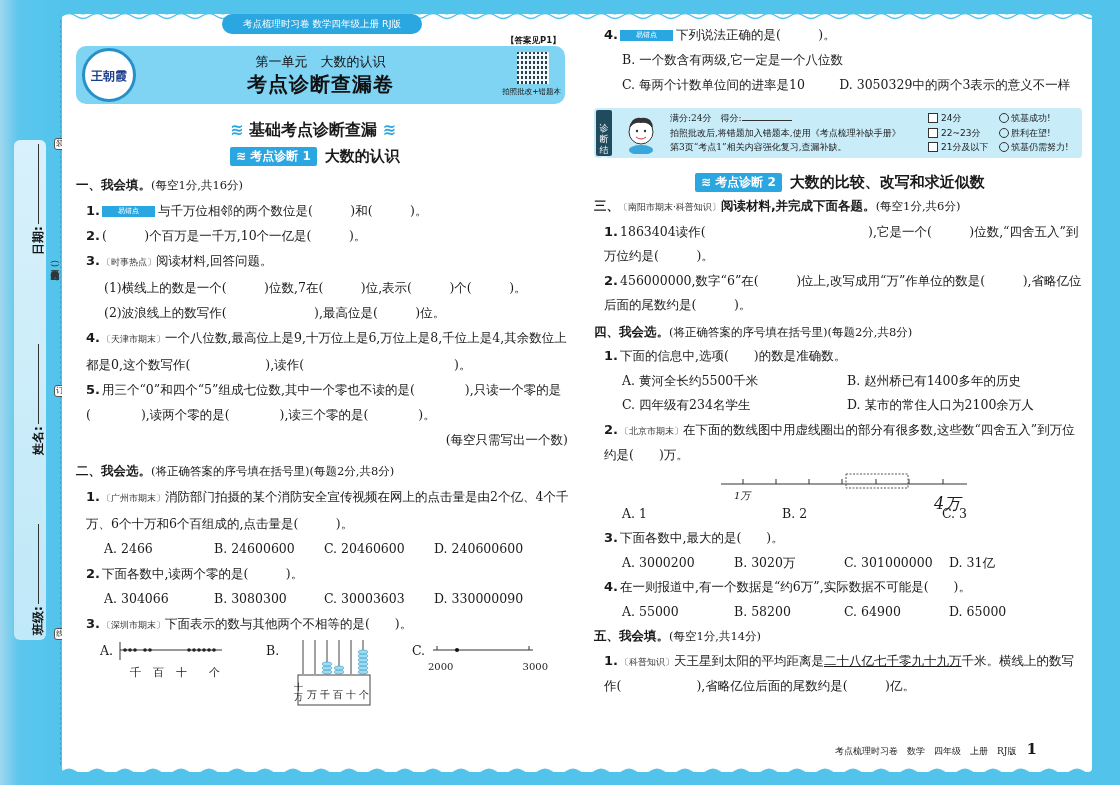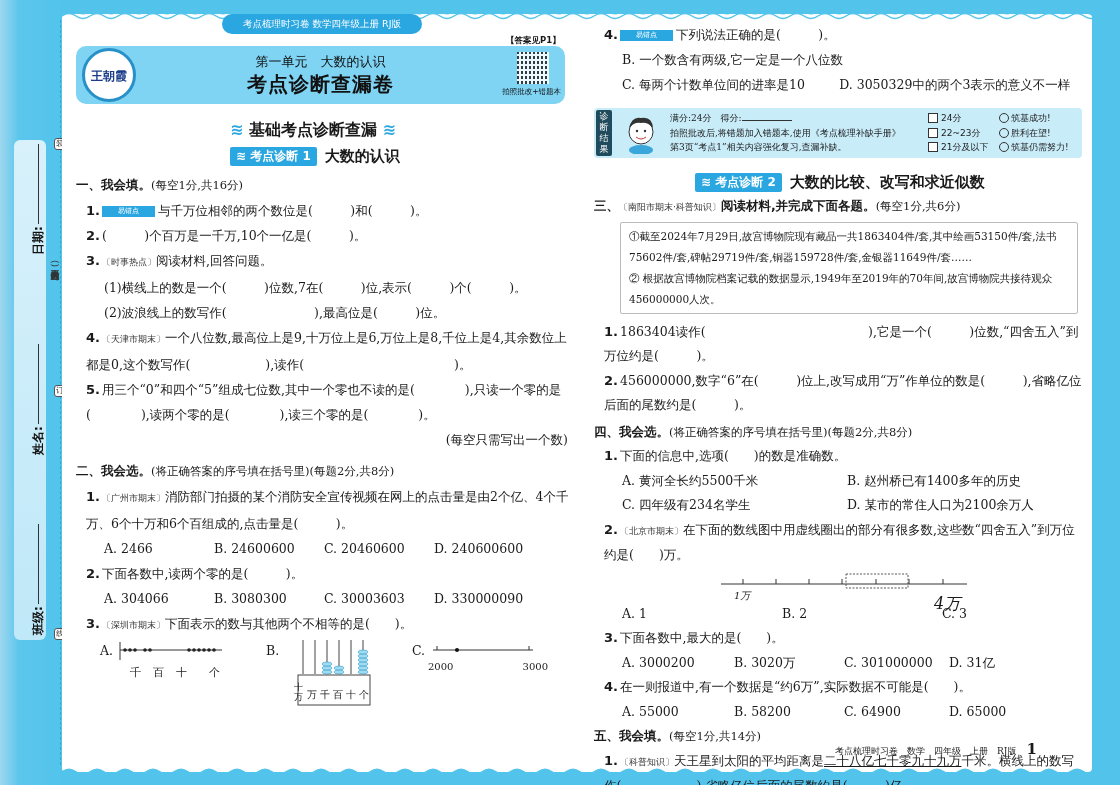--- a/index.html
+++ b/index.html
@@ -61,21 +61,21 @@
 
   
   .fig-row { position: relative; height: 72px; }
   .fig-a { position: absolute; left: 24px; top: 0; }
   .fig-b { position: absolute; left: 190px; top: 0; }
   .fig-c { position: absolute; left: 336px; top: 0; }
 
   
   .col.right { left: 594px; top: 14px; width: 492px; }
   .diag-box { position: absolute; left: 594px; top: 108px; width: 488px; height: 50px; background: #c9ecf9; border-radius: 4px; }
-  .diag-tag { position: absolute; left: 2px; top: 2px; width: 16px; height: 46px; background: #1f4b5c; color: #fff; font-family: "DejaVu Sans", sans-serif; font-size: 9px; line-height: 11px; text-align: center; padding-top: 1px; border-radius: 2px; }
+  .diag-tag { position: absolute; left: 2px; top: 2px; width: 16px; height: 46px; background: #1f4b5c; color: #fff; font-family: "DejaVu Sans", sans-serif; font-size: 9px; line-height: 11px; text-align: center; padding-top: 13px; border-radius: 2px; }
   .diag-avatar { position: absolute; left: 28px; top: 4px; width: 38px; height: 42px; }
   .diag-text { position: absolute; left: 76px; top: 3px; font-size: 9px; line-height: 14.5px; }
   .diag-levels { position: absolute; left: 334px; top: 3px; font-family: "DejaVu Sans", sans-serif; font-size: 9px; line-height: 14.5px; }
   .diag-levels .lv { display: flex; align-items: center; }
   .chk { display: inline-block; width: 10px; height: 10px; border: 1px solid #333; background: #fff; margin-right: 3px; }
   .lv-range { width: 58px; display: inline-block; }
   .face { display: inline-block; width: 10px; height: 10px; border: 1px solid #333; border-radius: 50%; margin-right: 2px; vertical-align: middle; }
   .passage { margin: 2px 8px 6px 26px; border: 1px solid #bbb; border-radius: 2px; padding: 3px 8px; font-size: 10.5px; line-height: 21px; }
 
   .footer { position: absolute; left: 835px; top: 740px; font-size: 9px; }
@@ -302,24 +302,20 @@
     </div>
   </div>
 
   <div class="kp-row" style="left:695px; top:173px;">
     <span class="kp-badge">≋ 考点诊断 2</span>
     <span class="kp-title">大数的比较、改写和求近似数</span>
   </div>
 
   <div class="col right" style="top:194px; line-height:24.5px;">
     <div class="q-section"><span>三、</span><span class="tag" style="font-weight:normal;">〔南阳市期末·科普知识〕</span><span>阅读材料,并完成下面各题。</span><span class="sub">(每空1分,共6分)</span></div>
-    <div class="passage">
-      <div>①截至2024年7月29日,故宫博物院现有藏品一共1863404件/套,其中绘画53150件/套,法书75602件/套,碑帖29719件/套,铜器159728件/套,金银器11649件/套……</div>
-      <div>② 根据故宫博物院档案记载的数据显示,1949年至2019年的70年间,故宫博物院共接待观众456000000人次。</div>
-    </div>
     <div class="q"><span class="qn">1.</span><span>1863404读作(　　　　　　　　　　　　　),它是一个(　　　)位数,“四舍五入”到万位约是(　　　)。</span></div>
     <div class="q"><span class="qn">2.</span><span>456000000,数字“6”在(　　　)位上,改写成用“万”作单位的数是(　　　),省略亿位后面的尾数约是(　　　)。</span></div>
     <div class="q-section" style="margin-top:2px;"><span>四、我会选。</span><span class="sub">(将正确答案的序号填在括号里)(每题2分,共8分)</span></div>
     <div class="q"><span class="qn">1.</span><span>下面的信息中,选项(　　)的数是准确数。</span></div>
     <div class="opts">
       <span style="width:225px">A. 黄河全长约5500千米</span>
       <span>B. 赵州桥已有1400多年的历史</span>
     </div>
     <div class="opts">
       <span style="width:225px">C. 四年级有234名学生</span>

